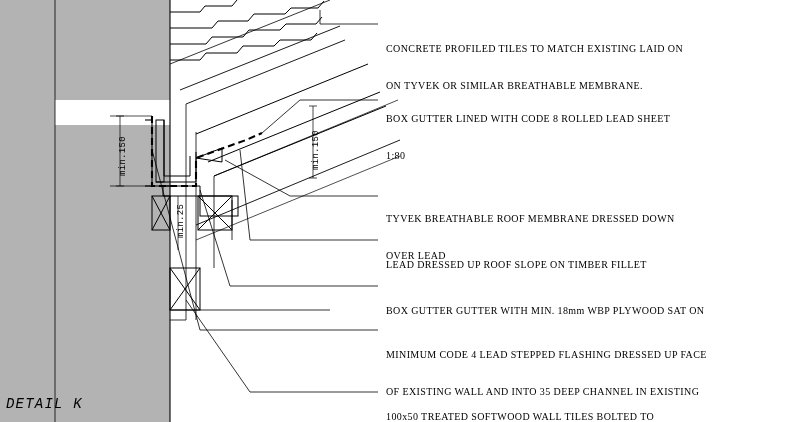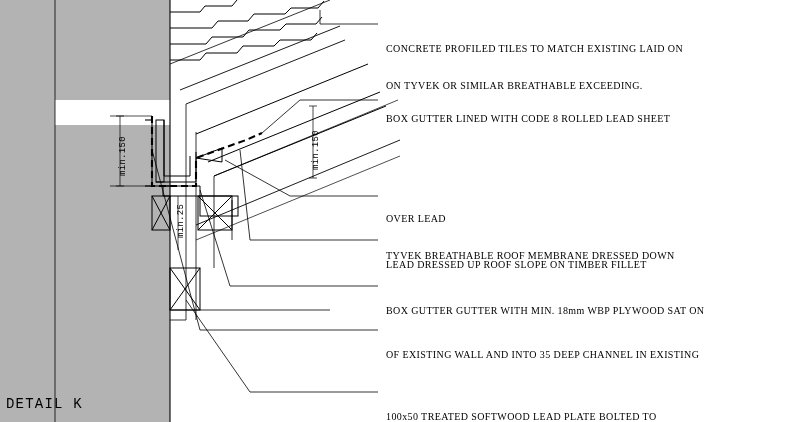--- a/index.html
+++ b/index.html
@@ -38,20 +38,21 @@
   }
   .detail-title {
     position: absolute;
     left: 6px;
     top: 396px;
     font-family: "Liberation Mono", "DejaVu Sans Mono", monospace;
     font-size: 14px;
     letter-spacing: 1.2px;
     white-space: pre;
     color: #000000;
+    font-style: italic;
   }
   .dimlabel {
     position: absolute;
     font-family: "Liberation Mono", "DejaVu Sans Mono", monospace;
     font-size: 9px;
     letter-spacing: 0.3px;
     white-space: pre;
     color: #000000;
     transform-origin: 0 0;
   }
@@ -186,46 +187,48 @@
       <line x1="378" y1="392" x2="378" y2="392"></line>
     </g>
   </svg>
 
   <div class="dimlabel rot" style="left:118px; top:176px;">min.150</div>
   <div class="dimlabel rot" style="left:311px; top:170px;">min.150</div>
   <div class="dimlabel rot" style="left:176px; top:238px;">min.25</div>
 
   <div class="note" style="left:386px; top:18px;">
     <div>CONCRETE PROFILED TILES TO MATCH EXISTING LAID ON</div>
-    <div>ON TYVEK OR SIMILAR BREATHABLE EXCEEDING.</div>
+    <div>ON TYVEK OR SIMILAR BREATHABLE MEMBRANE.</div>
   </div>
 
   <div class="note" style="left:386px; top:88px;">
     <div>BOX GUTTER LINED WITH CODE 8 ROLLED LEAD SHEET</div>
+    <div>1:80</div>
   </div>
 
   <div class="note" style="left:386px; top:188px;">
+    <div>TYVEK BREATHABLE ROOF MEMBRANE DRESSED DOWN</div>
     <div>OVER LEAD</div>
-    <div>TYVEK BREATHABLE ROOF MEMBRANE DRESSED DOWN</div>
   </div>
 
   <div class="note" style="left:386px; top:234px;">
     <div>LEAD DRESSED UP ROOF SLOPE ON TIMBER FILLET</div>
   </div>
 
   <div class="note" style="left:386px; top:280px;">
     <div>BOX GUTTER GUTTER WITH MIN. 18mm WBP PLYWOOD SAT ON</div>
   </div>
 
   <div class="note" style="left:386px; top:324px;">
+    <div>MINIMUM CODE 4 LEAD STEPPED FLASHING DRESSED UP FACE</div>
     <div>OF EXISTING WALL AND INTO 35 DEEP CHANNEL IN EXISTING</div>
     
     
   </div>
 
   <div class="note" style="left:386px; top:386px;">
-    <div>100x50 TREATED SOFTWOOD LEAD PLATE BOLTED TO</div>
+    <div>100x50 TREATED SOFTWOOD WALL TILES BOLTED TO</div>
     
   </div>
 
   <div class="detail-title">DETAIL K</div>
 
 </div>
 
 </body></html>

